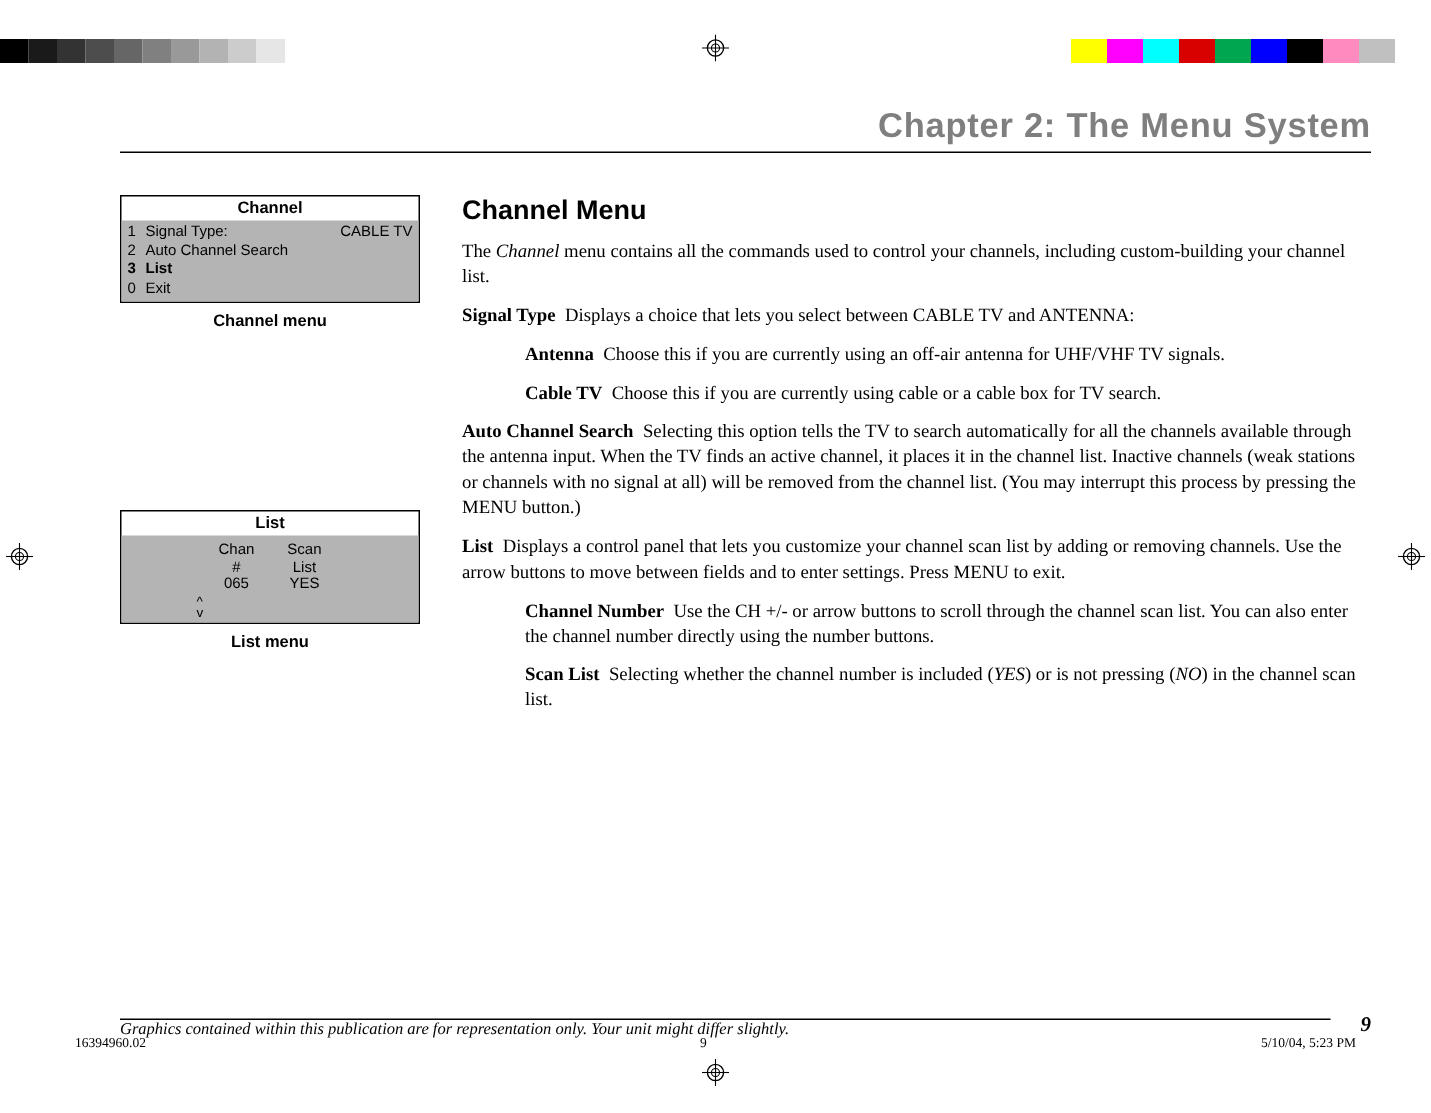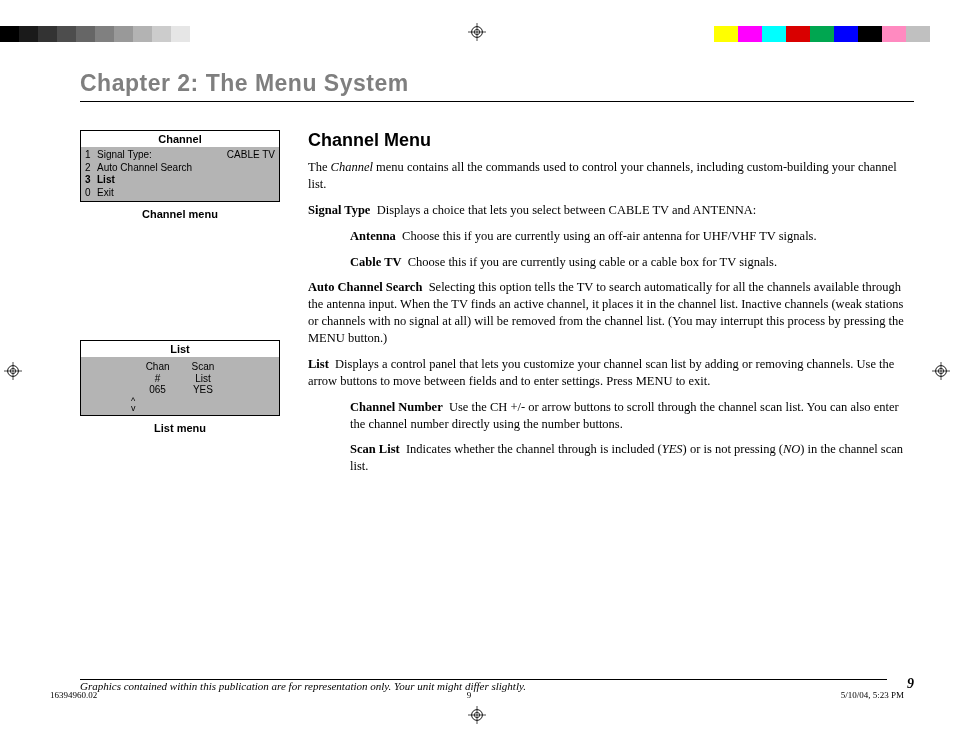--- a/index.html
+++ b/index.html
@@ -39,21 +39,21 @@
     top: 70px;
     left: 80px;
     right: 40px;
     bottom: 50px;
   }
   .chapter-title {
     font-family: Arial, Helvetica, sans-serif;
     font-weight: 900;
     font-size: 23px;
     color: #7f7f7f;
-    text-align: left;
+    text-align: right;
     letter-spacing: 0.5px;
     border-bottom: 1px solid #000;
     padding-bottom: 4px;
     margin-bottom: 28px;
     font-stretch: expanded;
   }
   .content {
     display: flex;
     gap: 28px;
   }
@@ -300,35 +300,35 @@
         <span>The </span><span class="ital">Channel</span><span> menu contains all the commands used to control your channels, including custom-building your channel list.</span>
       </p>
 
       <p>
         <span class="term">Signal Type</span>&nbsp;&nbsp;<span>Displays a choice that lets you select between CABLE TV and ANTENNA:</span>
       </p>
       <p class="indent-1">
         <span class="term">Antenna</span>&nbsp;&nbsp;<span>Choose this if you are currently using an off-air antenna for UHF/VHF TV signals.</span>
       </p>
       <p class="indent-1">
-        <span class="term">Cable TV</span>&nbsp;&nbsp;<span>Choose this if you are currently using cable or a cable box for TV signals.</span>
+        <span class="term">Cable TV</span>&nbsp;&nbsp;<span>Choose this if you are currently using cable or a cable box for TV search.</span>
       </p>
 
       <p>
         <span class="term">Auto Channel Search</span>&nbsp;&nbsp;<span>Selecting this option tells the TV to search automatically for all the channels available through the antenna input. When the TV finds an active channel, it places it in the channel list.  Inactive channels (weak stations or channels with no signal at all) will be removed from the channel list. (You may interrupt this process by pressing the MENU button.)</span>
       </p>
 
       <p>
         <span class="term">List</span>&nbsp;&nbsp;<span>Displays a control panel that lets you customize your channel scan list by adding or removing channels. Use the arrow buttons to move between fields and to enter settings. Press MENU to exit.</span>
       </p>
       <p class="indent-1">
         <span class="term">Channel Number</span>&nbsp;&nbsp;<span>Use the CH +/-  or arrow buttons to scroll through the channel scan list. You can also enter the channel number directly using the number buttons.</span>
       </p>
       <p class="indent-1">
-        <span class="term">Scan List</span>&nbsp;&nbsp;<span>Indicates whether the channel through is included (</span><span class="ital">YES</span><span>) or is not pressing (</span><span class="ital">NO</span><span>) in the channel scan list.</span>
+        <span class="term">Scan List</span>&nbsp;&nbsp;<span>Selecting whether the channel number is included (</span><span class="ital">YES</span><span>) or is not pressing (</span><span class="ital">NO</span><span>) in the channel scan list.</span>
       </p>
     </div>
   </div>
 
   <div class="footer-note">
     <div class="footer-line">Graphics contained within this publication are for representation only. Your unit might differ slightly.</div>
     <div class="page-num">9</div>
   </div>
 </div>
 

